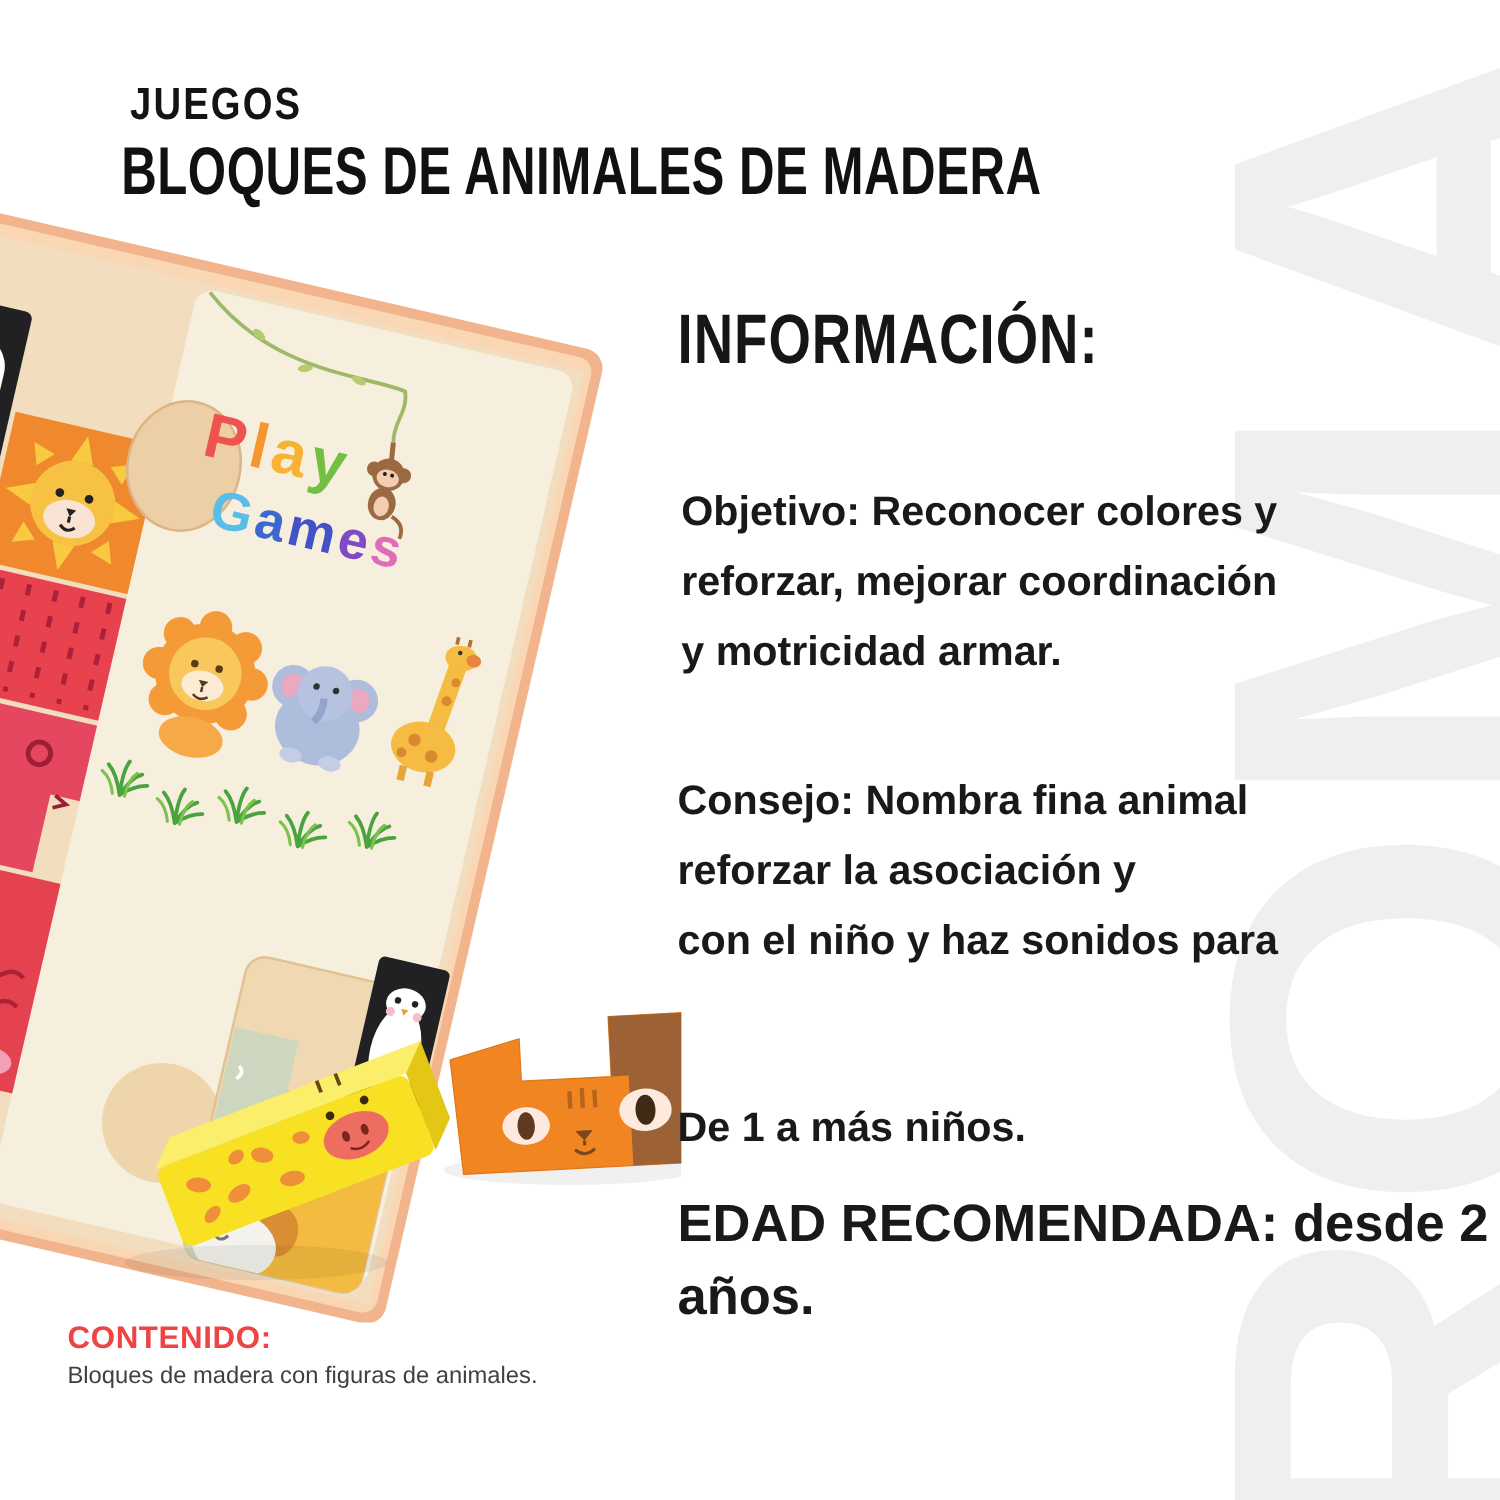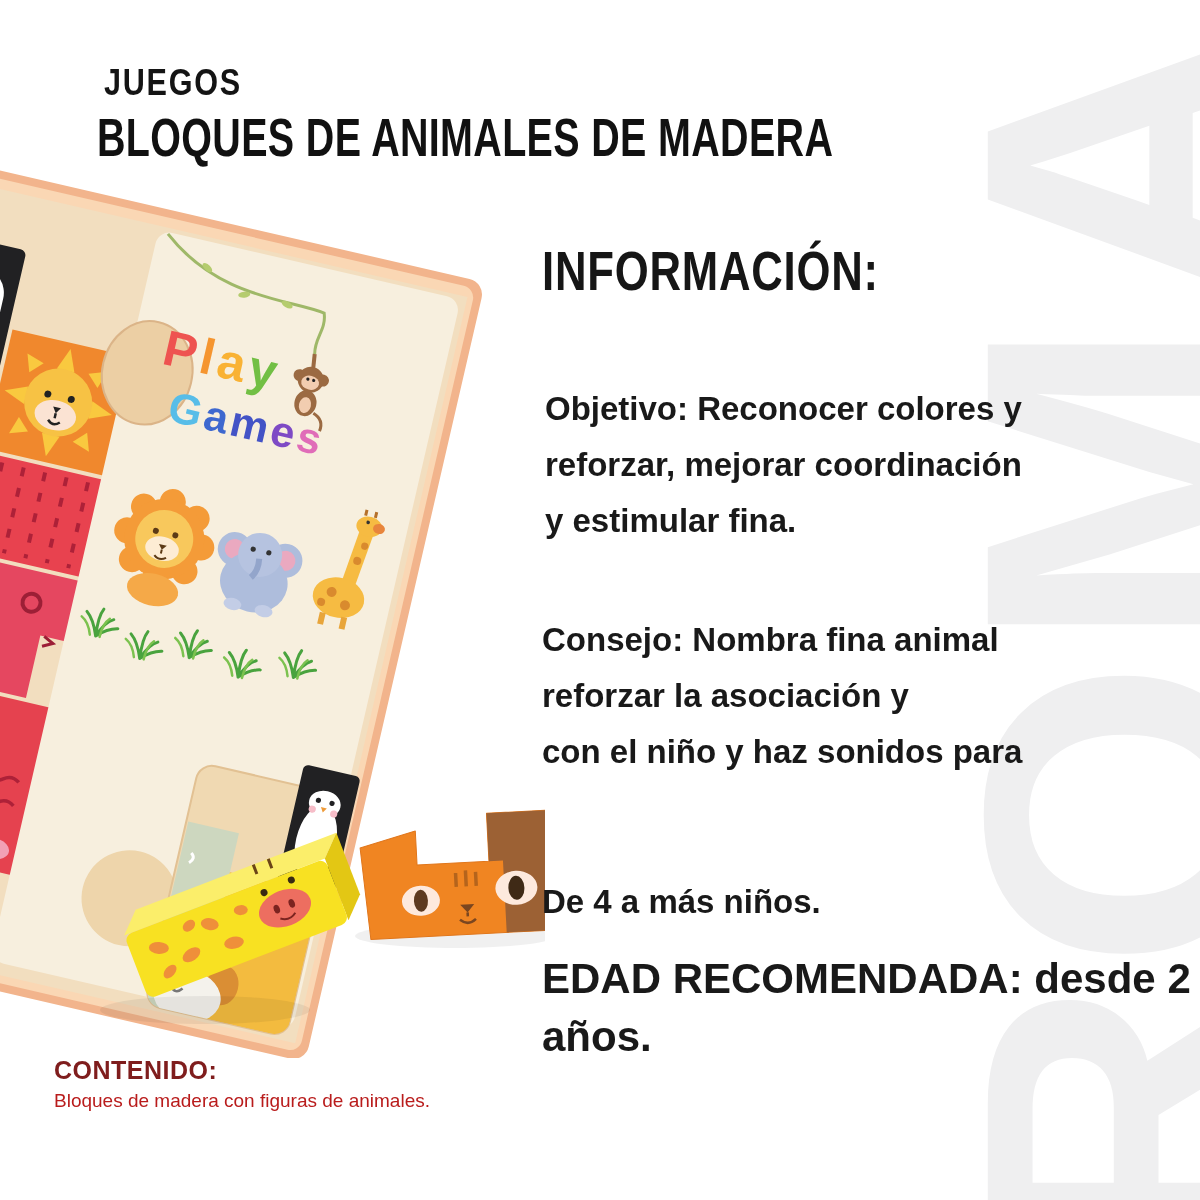--- a/index.html
+++ b/index.html
@@ -34,55 +34,55 @@
   .para{
     position:absolute;left:545px;color:#191919;font-weight:700;font-size:33px;
     z-index:2;white-space:nowrap;
   }
   .para > div{line-height:56px;}
   .para-age{font-size:42px;}
   .para-age > div{line-height:58px;}
   
   .contents-heading{
     left:54px;top:1056px;font-size:25px;font-weight:700;letter-spacing:.5px;
-    color:#7f1d1d;z-index:2;
+    color:#ef4444;z-index:2;
   }
   .contents-items{
     position:absolute;left:54px;top:1085px;font-size:19px;font-weight:400;
-    color:#b91c1c;z-index:2;white-space:nowrap;
+    color:#404040;z-index:2;white-space:nowrap;
   }
   .contents-items > div{line-height:32px;}
   
   .photo{left:0;top:168px;width:545px;height:890px;z-index:1;}
   svg text{font-family:"Liberation Sans", sans-serif;font-weight:700;}
 </style>
 </head>
 <body>
 
 <div class="watermark">ROMA</div>
 
 <div class="abs kicker">JUEGOS</div>
 <div class="abs title">BLOQUES DE ANIMALES DE MADERA</div>
 
 <div class="abs info-heading">INFORMACIÓN:</div>
 
 <div class="para" style="top:381px">
   <div>Objetivo: Reconocer colores y</div>
   <div>reforzar, mejorar coordinación</div>
-  <div>y estimular fina.</div>
+  <div>y motricidad armar.</div>
 </div>
 
 <div class="para" style="top:612px;left:542px">
   <div>Consejo: Nombra fina animal</div>
   <div>reforzar la asociación y</div>
   <div>con el niño y haz sonidos para</div>
 </div>
 
 <div class="para" style="top:874px;left:542px">
-  <div>De 4 a más niños.</div>
+  <div>De 1 a más niños.</div>
 </div>
 
 <div class="para para-age" style="top:950px;left:542px">
   <div>EDAD RECOMENDADA: desde 2</div>
   <div>años.</div>
 </div>
 
 <div class="abs contents-heading">CONTENIDO:</div>
 <div class="contents-items">
   <div>Bloques de madera con figuras de animales.</div>

